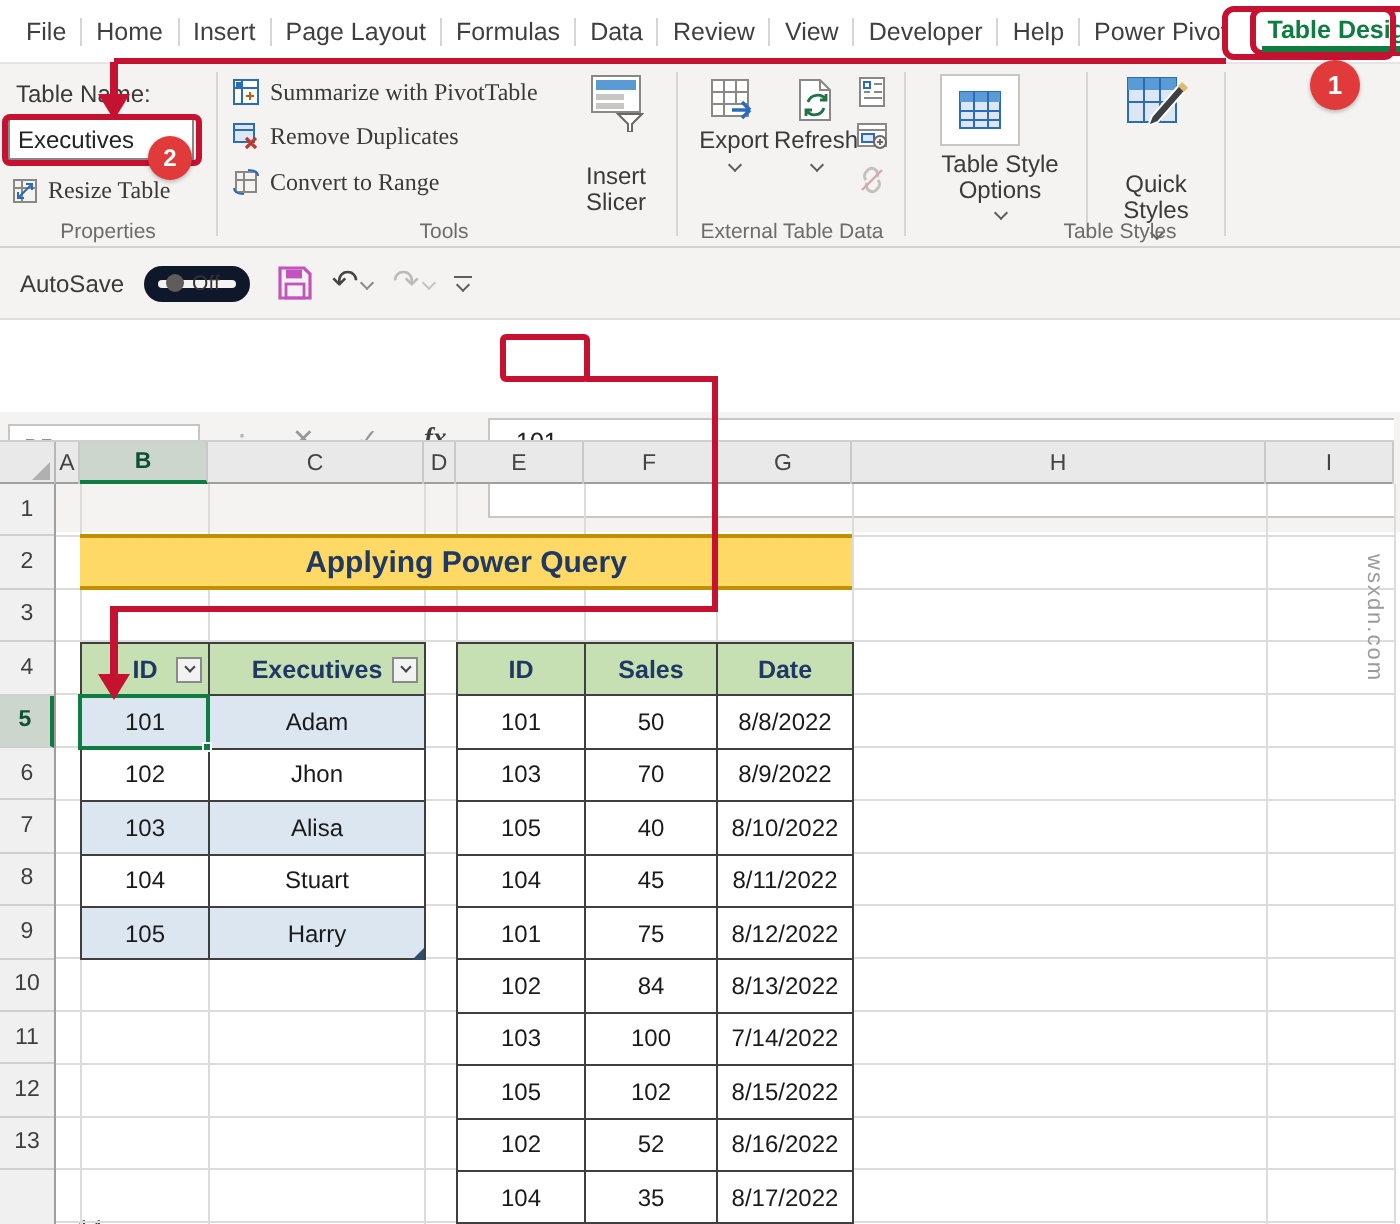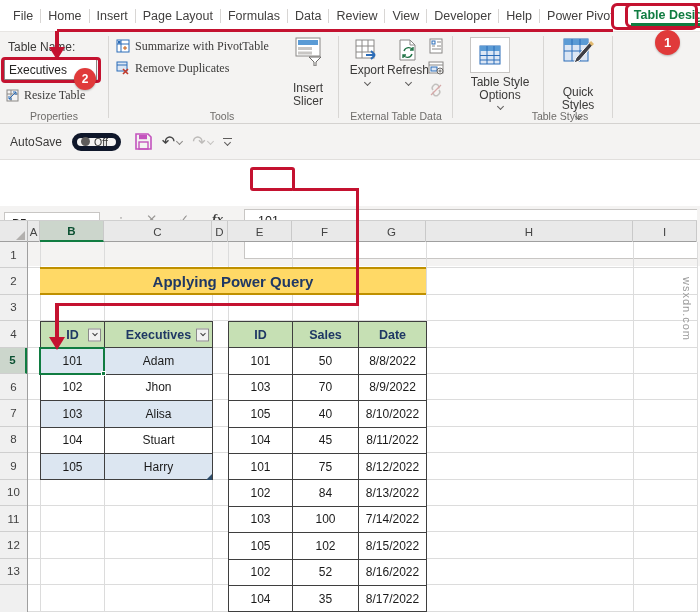--- a/index.html
+++ b/index.html
@@ -30,21 +30,21 @@
   .chev{width:5px; height:5px; border-right:1.4px solid #5f5d5c; border-bottom:1.4px solid #5f5d5c;
     transform:rotate(45deg); display:inline-block;}
   .exec-input{position:absolute; left:4px; top:27px; width:93px; height:21px; background:#fff;
     border:1px solid #8a8886; font-size:12px; color:#252423; padding:2px 4px; line-height:16px;}
   .tso-btn{position:absolute; left:470px; top:5px; width:40px; height:36px; background:#fff;
     border:1px solid #c8c6c4; display:flex; align-items:center; justify-content:center;}
 
   
   .qat{position:absolute; left:0; top:124px; width:700px; height:36px; background:#f4f3f2;
     display:flex; align-items:center; gap:10px; padding-left:10px; border-bottom:1px solid #e1dfdd;}
-  .autosave-pill{display:flex; align-items:center; gap:4px; border:5px solid #0f172a; border-radius:10px;
+  .autosave-pill{display:flex; align-items:center; gap:4px; border:7px solid #0f172a; border-radius:10px;
     height:18px; padding:0 8px 0 4px;}
   .autosave-dot{width:9px; height:9px; border-radius:50%; background:#5f5d5c;}
   .qat-ico{font-size:16px; color:#444; line-height:1;}
   .qat-ico.dis{color:#bdbbb9;}
   .qat-chev{display:flex; flex-direction:column; align-items:center; gap:1px;}
   .qat-over{width:9px; height:0; border-top:1.5px solid #5f5d5c;}
 
   
   .fbar{position:absolute; left:0; top:160px; width:700px; height:60px; background:#f4f3f2;margin-top:46px;}
   .namebox{position:absolute; left:4px; top:6px; width:96px; height:24px; background:#fff; border:1px solid #c8c6c4;
@@ -169,20 +169,30 @@
     </div>
     <div class="tool-row" style="left:116px;top:27px">
       <span>
         <svg width="14" height="14" viewBox="0 0 14 14">
             <rect x="1" y="1" width="10" height="9" fill="#dce6f4" stroke="#2b6cb8"></rect>
             <path d="M1 4h10" stroke="#2b6cb8"></path>
             <path d="M7 8l5 5M12 8l-5 5" stroke="#c0392b" stroke-width="1.6"></path>
           </svg>
       </span>
       <span class="rib-text">Remove Duplicates</span>
+    </div>
+    <div class="tool-row" style="left:116px;top:50px">
+      <span>
+        <svg width="14" height="14" viewBox="0 0 14 14">
+            <rect x="2" y="2" width="10" height="10" fill="none" stroke="#8a8886"></rect>
+            <path d="M2 6h10M6 2v10" stroke="#8a8886"></path>
+            <path d="M1 10c0 3 4 3 5 3M13 4c0-3-4-3-5-3" stroke="#2b6cb8" fill="none"></path>
+          </svg>
+      </span>
+      <span class="rib-text">Convert to Range</span>
     </div>
     <div class="big-btn" style="left:284px;top:4px;width:48px">
       <span>
         <svg width="28" height="30" viewBox="0 0 28 30">
             <rect x="2" y="2" width="24" height="18" fill="#fff" stroke="#8a8886"></rect>
             <rect x="4" y="4" width="20" height="5" fill="#5b9bd5"></rect>
             <rect x="4" y="11" width="14" height="3" fill="#c8c6c4"></rect>
             <rect x="4" y="15.5" width="14" height="3" fill="#c8c6c4"></rect>
             <path d="M15 21h12l-5 5v4h-2v-4z" fill="#fff" stroke="#6a6867"></path>
           </svg>

